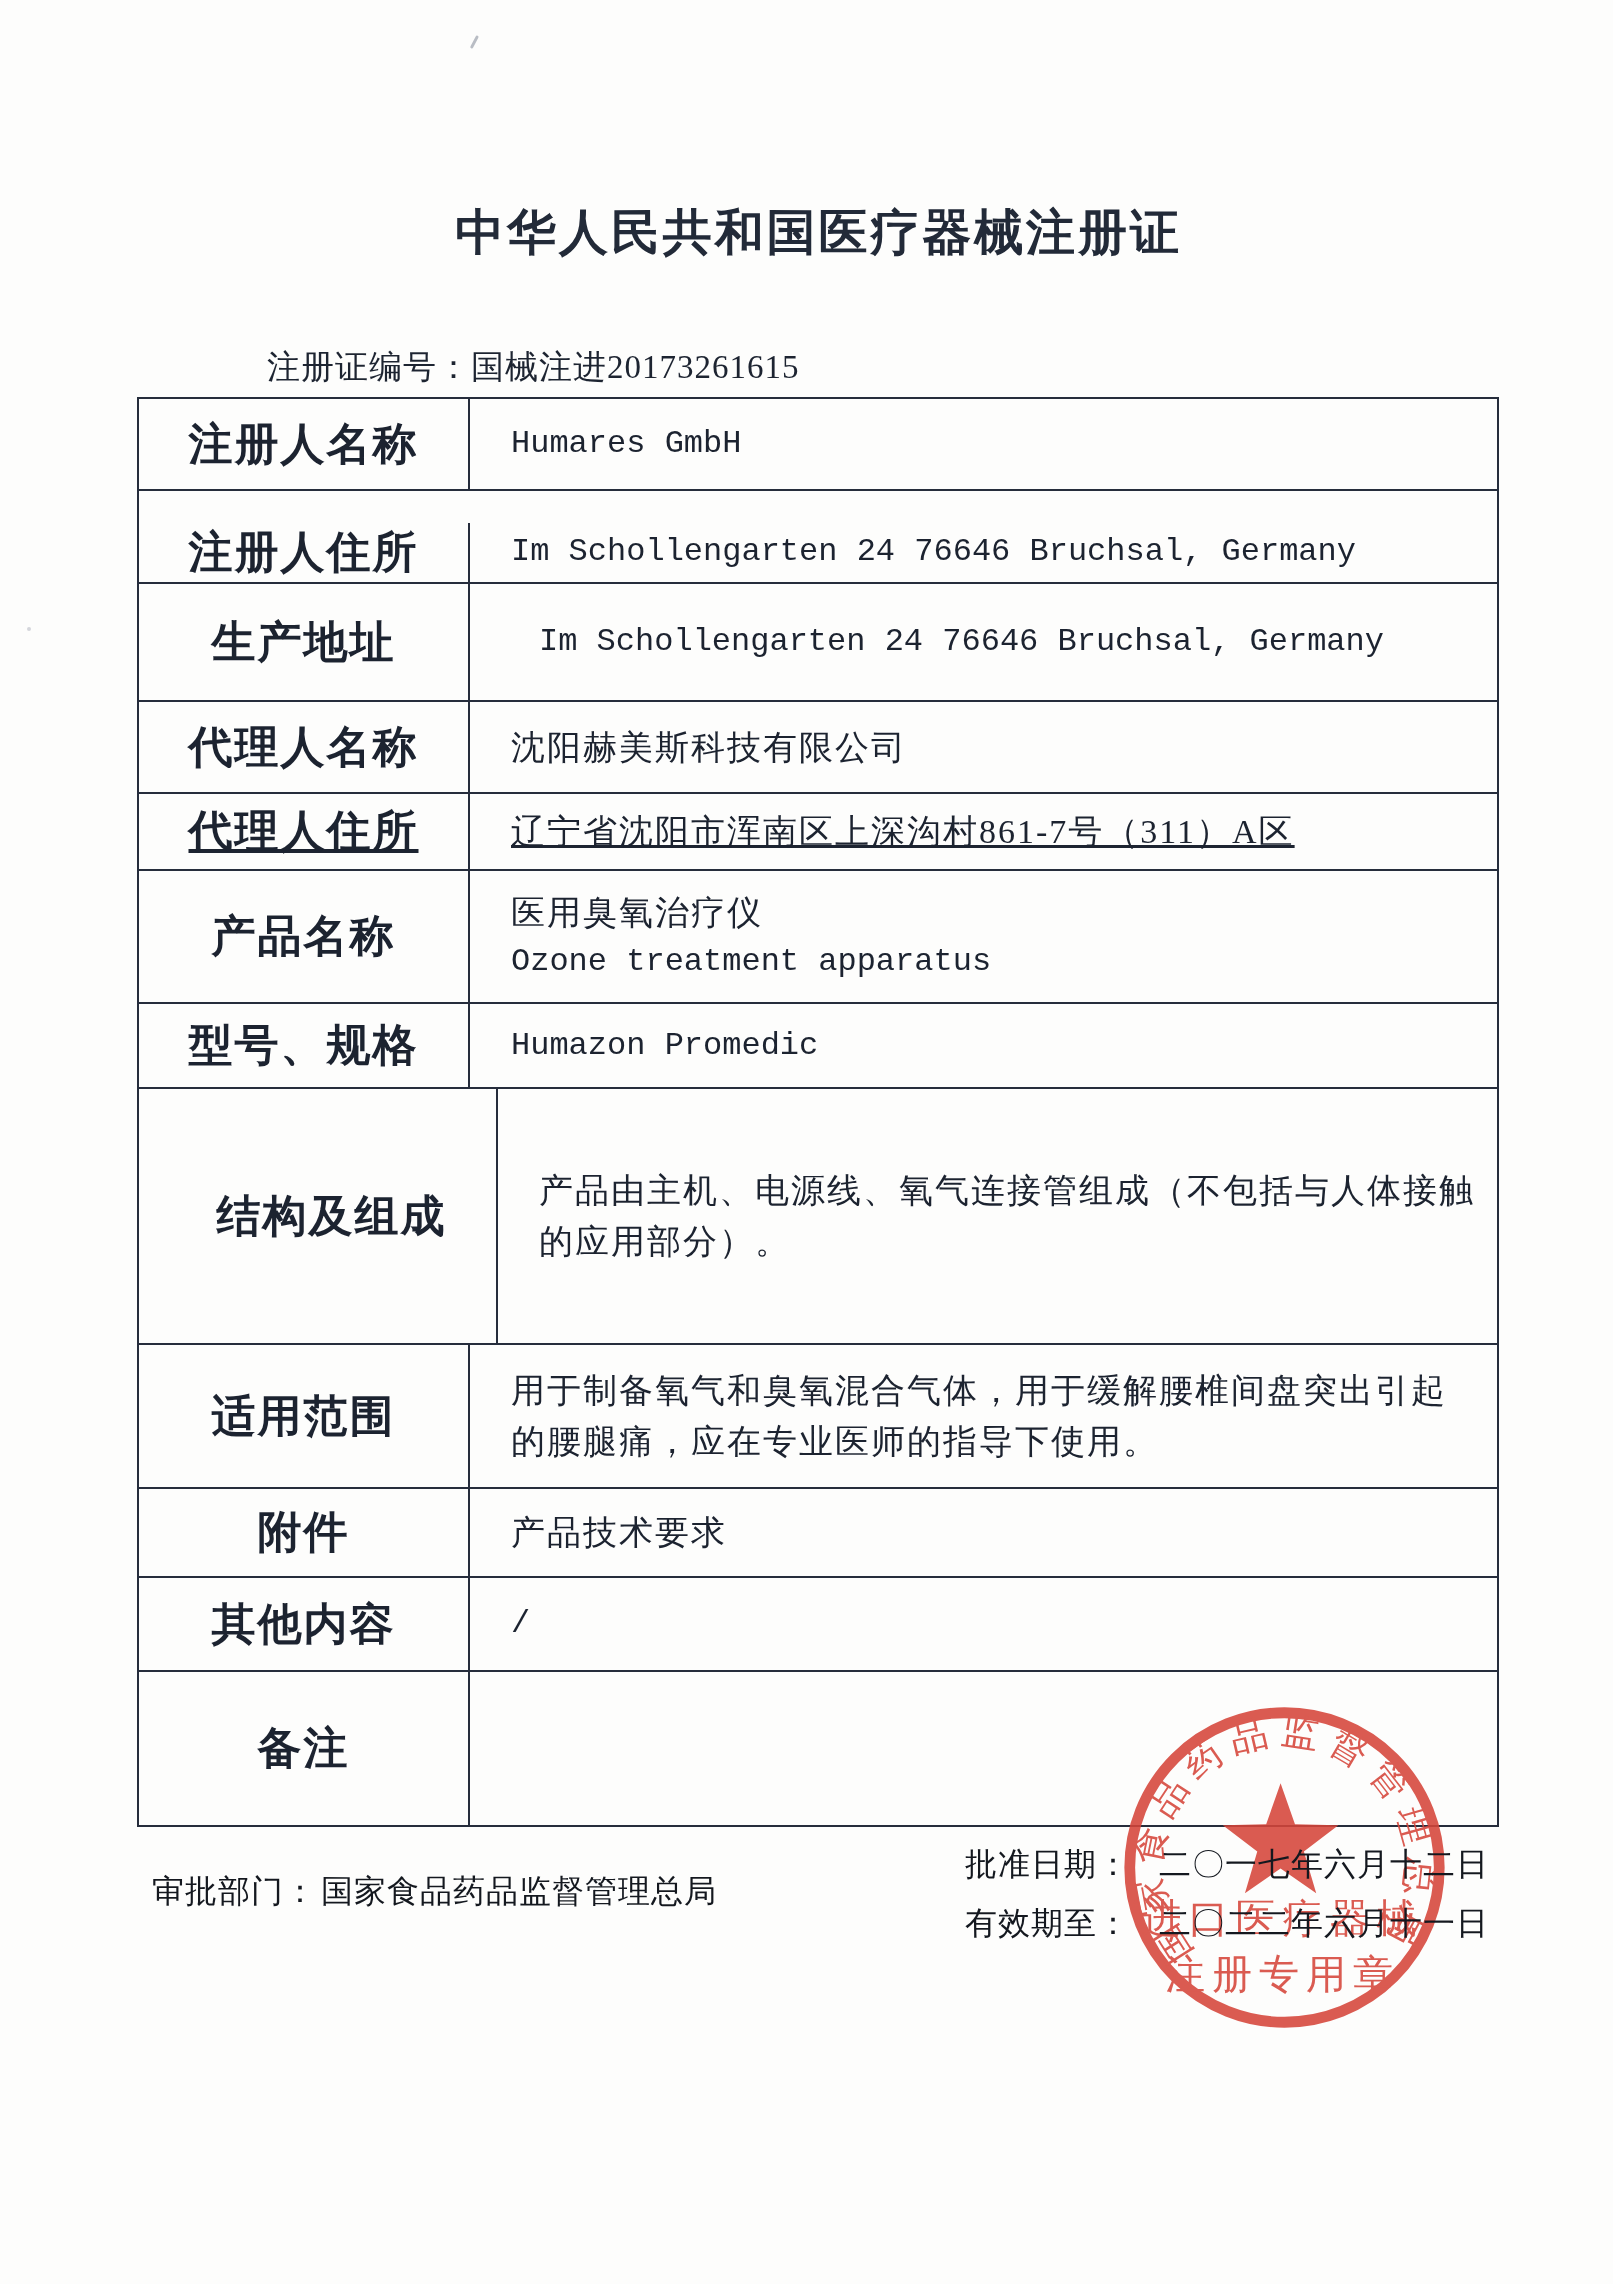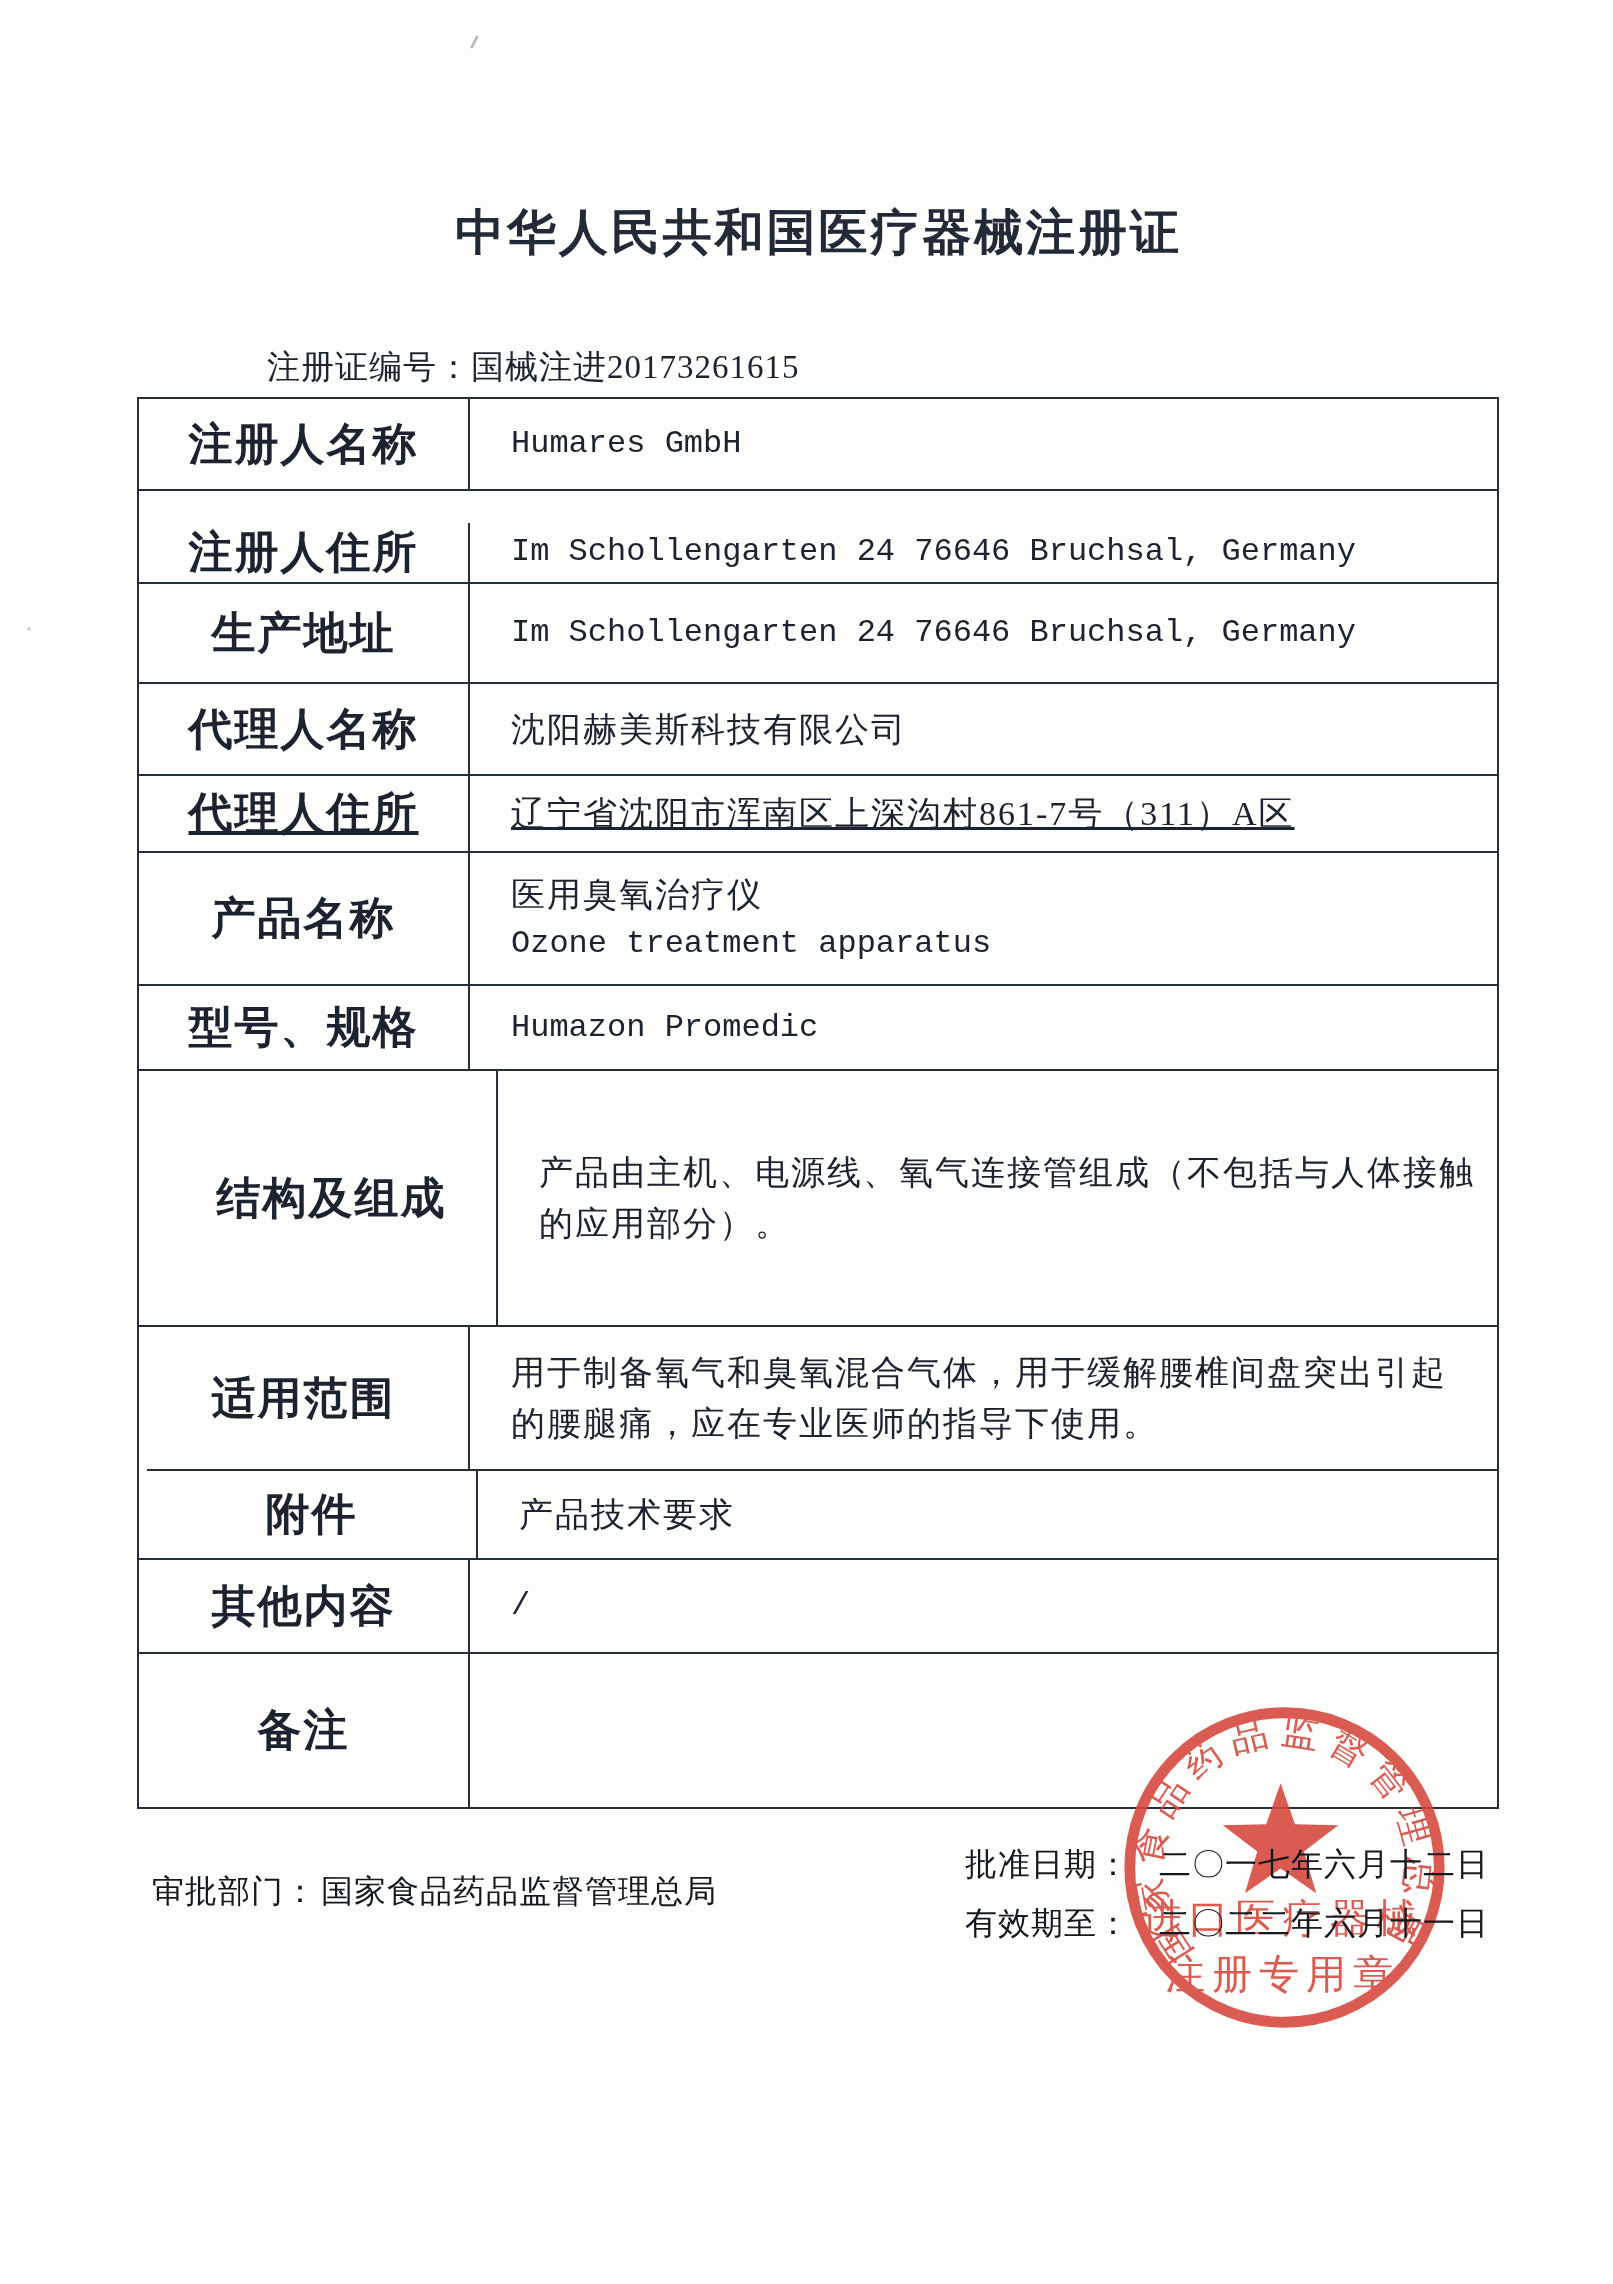--- a/index.html
+++ b/index.html
@@ -22,28 +22,28 @@
   .cert-no .num{font-family:"Liberation Serif","DejaVu Serif",serif;}
   .cert-table{
     position:absolute; left:137px; top:397px; width:1362px;
     border:2.9px solid #262d3c; box-sizing:border-box;
     background:transparent;
   }
   .row{display:flex; box-sizing:border-box; border-top:2px solid #262d3c;}
   .row:first-child{border-top:none;}
   .row:nth-child(1){height:90px;}
   .row:nth-child(2){height:93px;align-items:flex-end;}
-  .row:nth-child(3){height:100px;}
+  .row:nth-child(3){height:118px;gap:28px;}
   .row:nth-child(4){height:92px;}
   .row:nth-child(5){height:77px;text-decoration:underline;}
   .row:nth-child(6){height:133px;}
   .row:nth-child(7){height:85px;}
   .row:nth-child(8){height:256px;padding-left:28px;}
   .row:nth-child(9){height:144px;}
-  .row:nth-child(10){height:89px;margin-left:8px;}
+  .row:nth-child(10){height:89px;}
   .row:nth-child(11){height:94px;}
   .row:nth-child(12){height:155px;}
   .cell{box-sizing:border-box;}
   .cell.label{
     width:331px; flex:0 0 331px; border-right:2px solid #262d3c;
     display:flex; align-items:center; justify-content:center;
     font-size:44px; font-weight:700; letter-spacing:2px; color:#1c2330;
   }
   .cell.value{
     flex:1; display:flex; flex-direction:column; justify-content:center;

